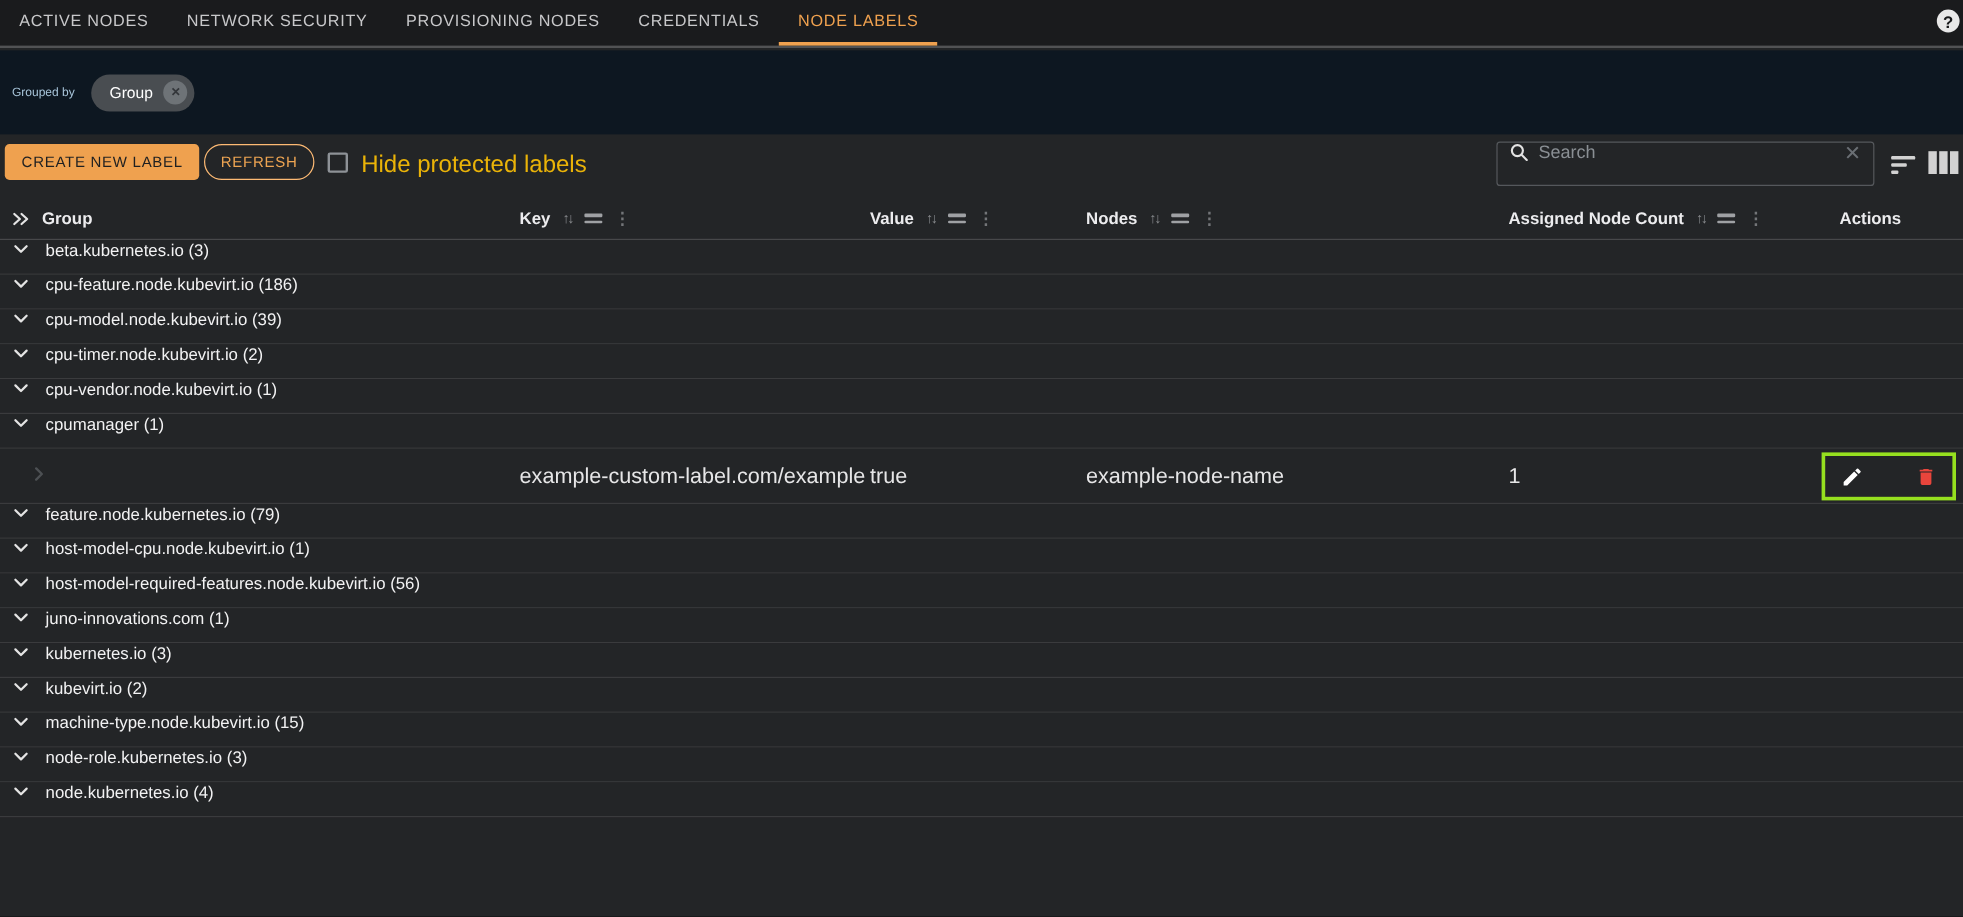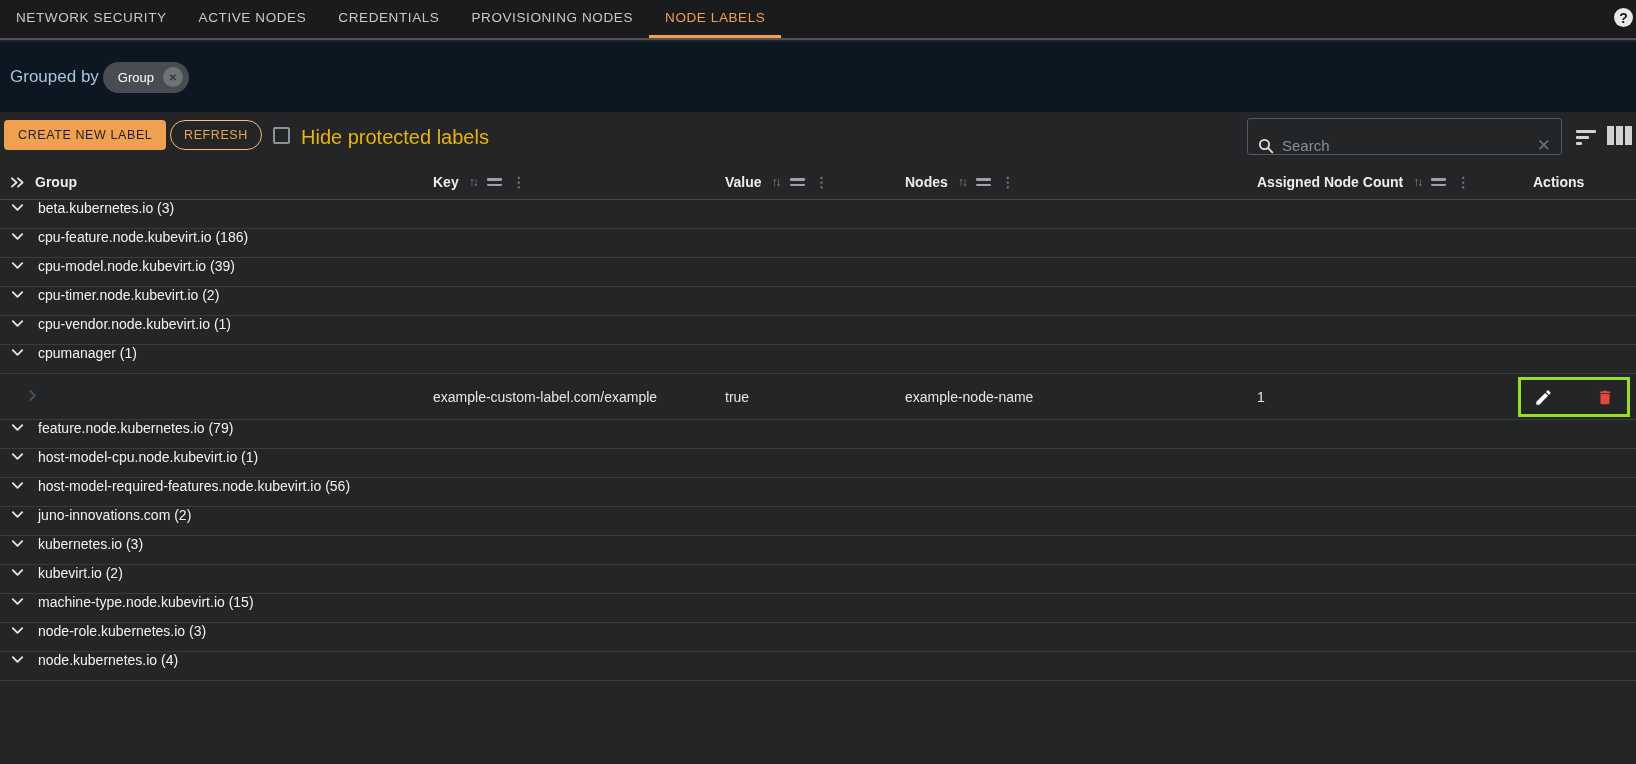--- a/index.html
+++ b/index.html
@@ -24,21 +24,21 @@
   .help-btn {
     position:absolute; top:8px; right:3px; width:19px; height:19px; border-radius:50%;
     background:#e8e8e8; color:#17181a; font-size:14px; font-weight:bold;
     display:flex; align-items:center; justify-content:center; cursor:pointer;
   }
   
   .groupband {
     position:absolute; top:42px; left:0; width:1636px; height:70px;
     background:var(--band-bg); display:flex; align-items:center; padding-left:10px;
   }
-  .groupband-label { color:var(--grouped-text); font-size:17px; margin-right:4px; }
+  .groupband-label { color:var(--grouped-text); font-size:10px; margin-right:14px; }
   .chip {
     display:inline-flex; align-items:center; gap:9px; height:31px;
     background:#494d51; border-radius:16px; padding:0 6px 0 15px;
     color:#fff; font-size:13px; cursor:pointer;
   }
   .chip-x {
     width:20px; height:20px; border-radius:50%; background:#6e7377; color:#33363a;
     font-size:10px; font-weight:bold; display:flex; align-items:center; justify-content:center;
   }
   
@@ -54,21 +54,21 @@
     font-family:inherit; font-size:12.5px; letter-spacing:.6px; cursor:pointer;
   }
   .checkbox {
     position:absolute; left:273px; top:15px; width:17px; height:17px;
     border:2px solid #8e9297; border-radius:2px; background:transparent; cursor:pointer;
   }
   .checkbox-label { position:absolute; left:301px; top:14px; font-size:20px; color:#eab308; }
   .searchbox {
     position:absolute; left:1247px; top:6px; width:315px; height:37px;
     border:1px solid #55585c; border-radius:3px;
-    display:flex; align-items:flex-end; padding:0 10px; gap:8px;
+    display:flex; align-items:flex-start; padding:0 10px; gap:8px;
   }
   .searchbox input {
     flex:1; background:transparent; border:none; outline:none;
     color:#dddddd; font-size:15px; font-family:inherit; min-width:0;
   }
   .searchbox input::placeholder { color:#8a8f94; }
   .search-clear { color:#6a6f74; font-size:17px; cursor:pointer; line-height:1; }
   .icon-filter { position:absolute; left:1576px; top:18px; width:22px; cursor:pointer; }
   .icon-filter i { display:block; height:2.5px; background:#d2d2d2; border-radius:1px; margin-bottom:3.5px; }
   .icon-filter i:nth-child(1){ width:20px; } .icon-filter i:nth-child(2){ width:13px; } .icon-filter i:nth-child(3){ width:6px; }
@@ -87,41 +87,41 @@
   
   .rows { position:absolute; top:200px; left:0; width:1636px; }
   .group-row {
     height:29px; display:flex; align-items:flex-start;
     border-bottom:1px solid #3a3b3d; cursor:pointer; background:#232527;
   }
   .group-row .chev { margin-left:10px; display:flex; align-items:center; }
   .group-row .group-label { margin-left:13px; font-size:14px; color:#f2f2f3; }
   .detail-row {
     position:relative; height:46px; border-bottom:1px solid #3a3b3d; background:#232527;
-    font-size:14px; color:#e6e6e7;
+    font-size:18px; color:#e6e6e7;
   }
   .detail-row .cell { position:absolute; top:50%; transform:translateY(-50%); white-space:nowrap; }
   .detail-chev { position:absolute; left:25px; top:50%; transform:translateY(-50%); opacity:.35; }
   .action-box {
     position:absolute; left:1518px; top:3px; width:112px; height:40px;
     border:3px solid var(--highlight-green);
     display:flex; align-items:center; justify-content:space-between; padding:0 13px;
   }
   .icon-btn { background:none; border:none; cursor:pointer; padding:0; display:flex; align-items:center; }
 </style>
 </head>
 <body>
 
 <div class="screen" style="--accent: #efa14f; --band-bg: #0d1721; --grouped-text: #a8c5da; --highlight-green: #96e01f;">
 
   <div class="tabbar">
+      <div class="tab">ACTIVE NODES</div>
       <div class="tab">NETWORK SECURITY</div>
-      <div class="tab">ACTIVE NODES</div>
+      <div class="tab">PROVISIONING NODES</div>
       <div class="tab">CREDENTIALS</div>
-      <div class="tab">PROVISIONING NODES</div>
       <div class="tab active">NODE LABELS</div>
     </div>
   <div class="help-btn">?</div>
 
   <div class="groupband">
     <span class="groupband-label">Grouped by</span>
     <span class="chip">
       <span>Group</span>
       <span class="chip-x">✕</span>
     </span>
@@ -302,21 +302,21 @@
           </svg>
         </span>
         <span class="group-label">host-model-required-features.node.kubevirt.io (56)</span>
       </div>
       <div class="group-row">
         <span class="chev">
           <svg width="15" height="15" viewBox="0 0 16 16">
             <path d="M3 5.5 L8 10.5 L13 5.5" fill="none" stroke="#e4e4e4" stroke-width="2" stroke-linecap="round" stroke-linejoin="round"></path>
           </svg>
         </span>
-        <span class="group-label">juno-innovations.com (2)</span>
+        <span class="group-label">juno-innovations.com (1)</span>
       </div>
       <div class="group-row">
         <span class="chev">
           <svg width="15" height="15" viewBox="0 0 16 16">
             <path d="M3 5.5 L8 10.5 L13 5.5" fill="none" stroke="#e4e4e4" stroke-width="2" stroke-linecap="round" stroke-linejoin="round"></path>
           </svg>
         </span>
         <span class="group-label">kubernetes.io (3)</span>
       </div>
       <div class="group-row">

